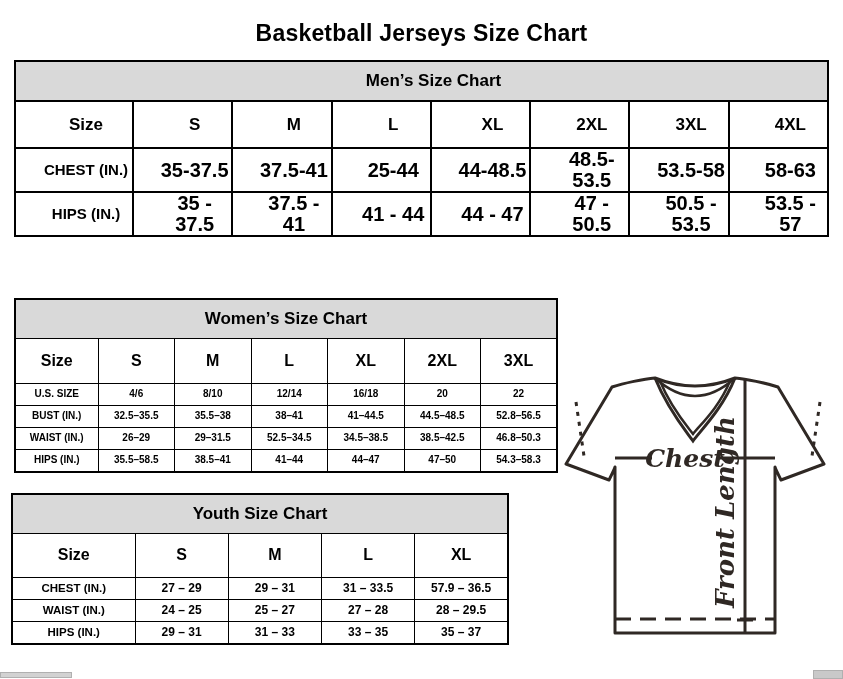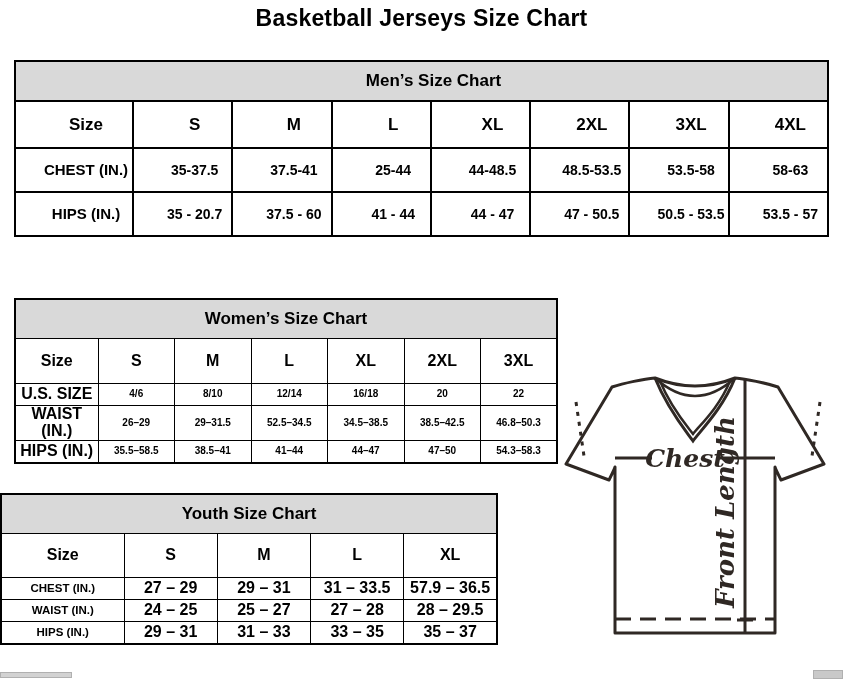--- a/index.html
+++ b/index.html
@@ -1,50 +1,50 @@
 <!DOCTYPE html>
 <html><head>
 <meta charset="utf-8">
 <style>
   html,body{margin:0;padding:0;background:#ffffff;}
   body{
     position:relative;width:843px;height:679px;overflow:hidden;
     font-family:"Liberation Sans",sans-serif;color:#000;
   }
   .page-title{
-    position:absolute;top:5px;left:0;width:843px;text-align:center;
+    position:absolute;top:20px;left:0;width:843px;text-align:center;
     font-size:23px;font-weight:bold;letter-spacing:0.2px;
   }
   table.size-table{
     position:absolute;border-collapse:collapse;table-layout:fixed;
     border:2px solid #000;background:#fff;
   }
   .size-table td{
     border:1px solid #000;text-align:center;vertical-align:middle;
     font-weight:bold;padding:0;line-height:1.05;
   }
   .table-title td{background:#d9d9d9;font-size:17px;}
   
   #mens-table{left:14px;top:60px;width:815px;}
   #mens-table td{border-width:2px;padding-left:24px;}
   #mens-table .table-title td{height:38px;}
   #mens-table .col-head td{height:45px;font-size:17px;}
-  #mens-table .data td{height:42px;font-size:14px;}
+  #mens-table .data td{height:42px;font-size:20px;}
   #mens-table .data .row-label{font-size:15px;}
   
   #womens-table{left:14px;top:298px;width:544px;}
   #womens-table .table-title td{height:38px;}
   #womens-table .col-head td{height:44px;font-size:16px;}
   #womens-table .data td{height:21px;font-size:10px;}
-  #womens-table .data .row-label{font-size:16px;margin-left:47px;}
-  
-  #youth-table{left:0;top:493px;width:498px;}
+  #womens-table .data .row-label{font-size:10px;margin-left:47px;}
+  
+  #youth-table{left:11px;top:493px;width:498px;}
   #youth-table .table-title td{height:38px;}
   #youth-table .col-head td{height:43px;font-size:16px;}
-  #youth-table .data td{height:21px;font-size:16px;}
+  #youth-table .data td{height:21px;font-size:12px;}
   #youth-table .data .row-label{font-size:11.5px;}
   
   .jersey-wrap{position:absolute;left:556px;top:368px;width:284px;height:272px;}
   .measure-text{
     font-family:"DejaVu Serif","Liberation Serif",serif;
     font-style:italic;font-weight:bold;fill:#2f2824;
   }
   
   .scroll-thumb-left{
     position:absolute;left:0;top:672px;width:72px;height:6px;
@@ -84,22 +84,22 @@
       <td>35-37.5</td>
       <td>37.5-41</td>
       <td>25-44</td>
       <td>44-48.5</td>
       <td>48.5-53.5</td>
       <td>53.5-58</td>
       <td>58-63</td>
     </tr>
     <tr class="data">
       <td class="row-label">HIPS (IN.)</td>
-      <td>35 - 20.7</td>
-      <td>37.5 - 60</td>
+      <td>35 - 37.5</td>
+      <td>37.5 - 41</td>
       <td>41 - 44</td>
       <td>44 - 47</td>
       <td>47 - 50.5</td>
       <td>50.5 - 53.5</td>
       <td>53.5 - 57</td>
     </tr>
   </tbody>
 </table>
 
 <table class="size-table" id="womens-table">
@@ -123,20 +123,29 @@
     <tr class="data">
       <td class="row-label">U.S. SIZE</td>
       <td>4/6</td>
       <td>8/10</td>
       <td>12/14</td>
       <td>16/18</td>
       <td>20</td>
       <td>22</td>
     </tr>
     <tr class="data">
+      <td class="row-label">BUST (IN.)</td>
+      <td>32.5–35.5</td>
+      <td>35.5–38</td>
+      <td>38–41</td>
+      <td>41–44.5</td>
+      <td>44.5–48.5</td>
+      <td>52.8–56.5</td>
+    </tr>
+    <tr class="data">
       <td class="row-label">WAIST (IN.)</td>
       <td>26–29</td>
       <td>29–31.5</td>
       <td>52.5–34.5</td>
       <td>34.5–38.5</td>
       <td>38.5–42.5</td>
       <td>46.8–50.3</td>
     </tr>
     <tr class="data">
       <td class="row-label">HIPS (IN.)</td>

